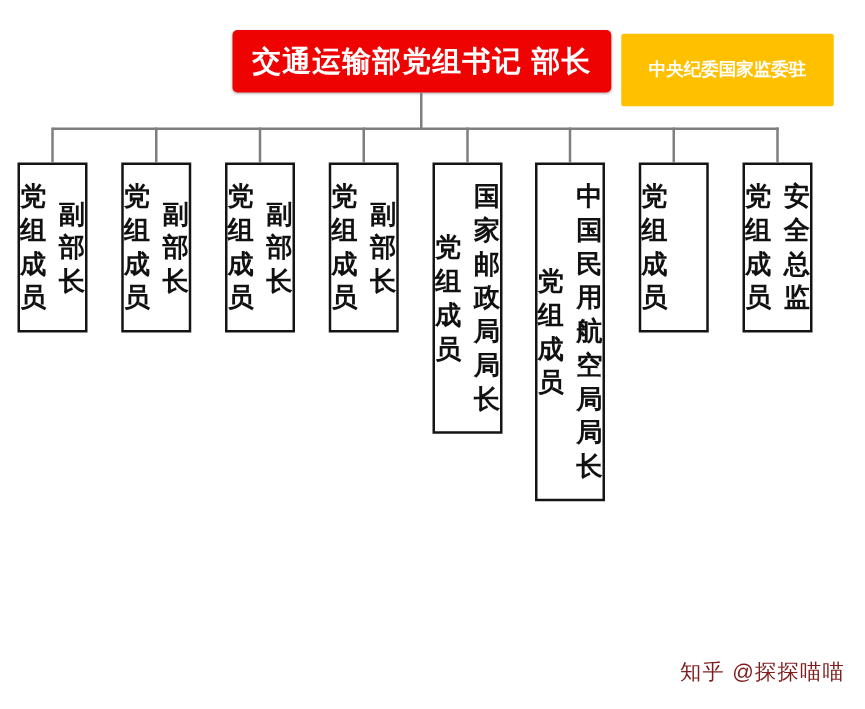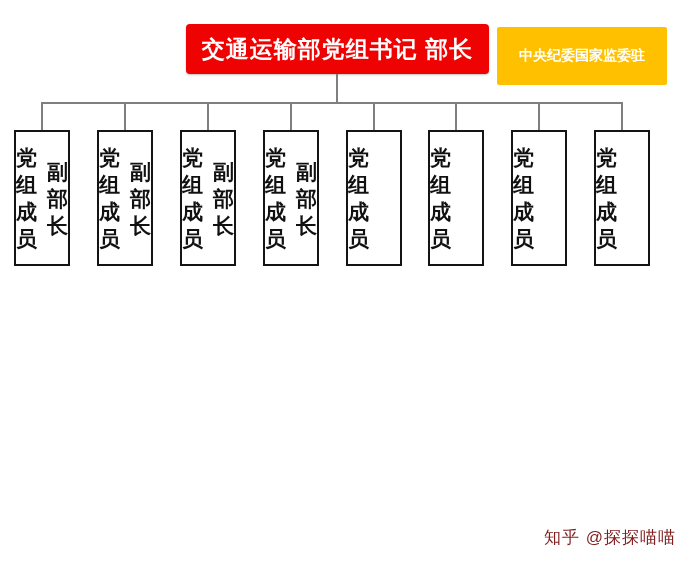--- a/index.html
+++ b/index.html
@@ -129,34 +129,37 @@
 
   <div class="mbox" style="left:263px;">
     <span class="vtext">党组成员</span>
     <span class="spacer"></span>
     <span class="vtext">副部长</span>
   </div>
 
   <div class="mbox" style="left:346px;">
     <span class="vtext">党组成员</span>
     <span class="spacer"></span>
+    <span class="vtext">国家邮政局局长</span>
   </div>
 
   <div class="mbox" style="left:428px;">
     <span class="vtext">党组成员</span>
     <span class="spacer"></span>
+    <span class="vtext">中国民用航空局局长</span>
   </div>
 
   <div class="mbox" style="left:511px;">
     <span class="vtext">党组成员</span>
     <span class="spacer"></span>
   </div>
 
   <div class="mbox" style="left:594px;">
     <span class="vtext">党组成员</span>
     <span class="spacer"></span>
+    <span class="vtext">安全总监</span>
   </div>
 
   <div class="watermark">
     <span>知乎 @探探喵喵</span>
   </div>
 
 </div>
 
 </body></html>

